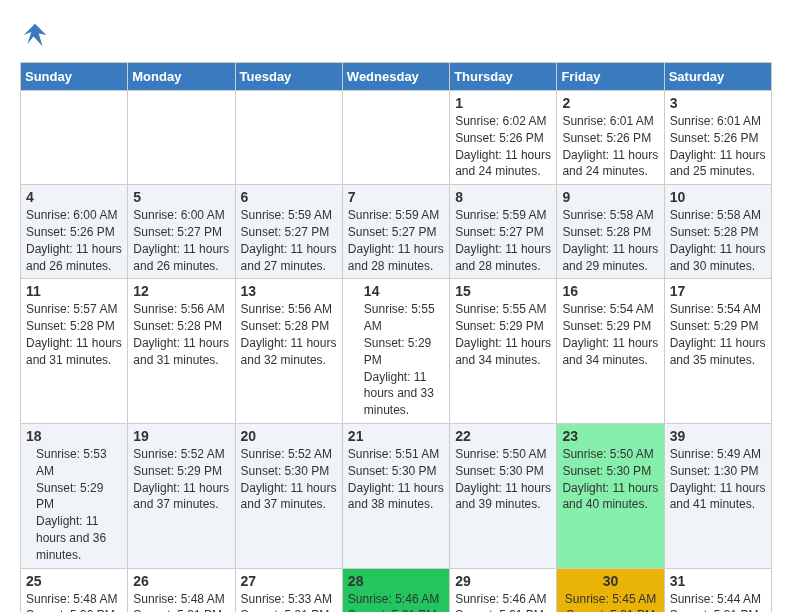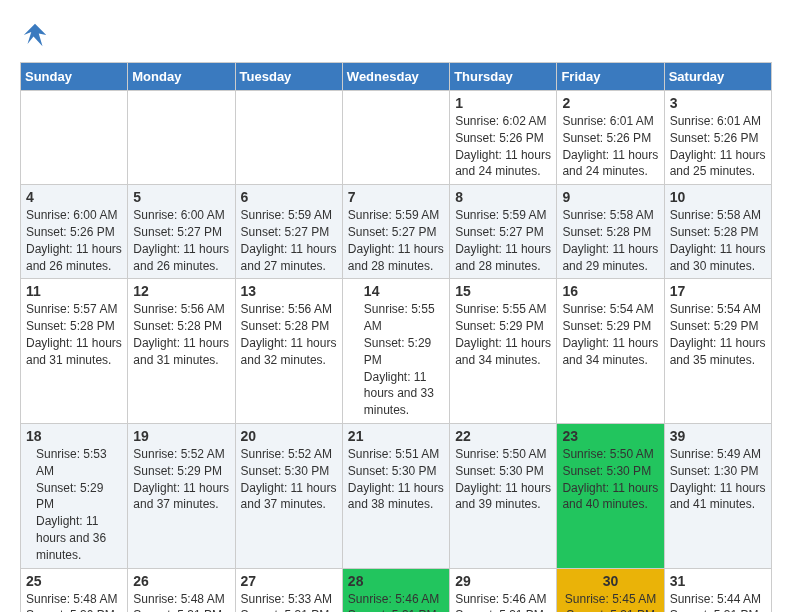--- a/index.html
+++ b/index.html
@@ -194,21 +194,21 @@
             <div class="day-info" style="white-space: pre-line;">Sunrise: 5:51 AM
 Sunset: 5:30 PM
 Daylight: 11 hours and 38 minutes.</div>
           </td>
           <td style="background: rgb(240, 244, 248);">
             <span class="day-num">22</span>
             <div class="day-info" style="white-space: pre-line;">Sunrise: 5:50 AM
 Sunset: 5:30 PM
 Daylight: 11 hours and 39 minutes.</div>
           </td>
-          <td style="background: #22c55e;">
+          <td style="background: #86efac;">
             <span class="day-num">23</span>
             <div class="day-info" style="white-space: pre-line;">Sunrise: 5:50 AM
 Sunset: 5:30 PM
 Daylight: 11 hours and 40 minutes.</div>
           </td>
           <td style="background: rgb(240, 244, 248);">
             <span class="day-num">39</span>
             <div class="day-info" style="white-space: pre-line;">Sunrise: 5:49 AM
 Sunset: 1:30 PM
 Daylight: 11 hours and 41 minutes.</div>

